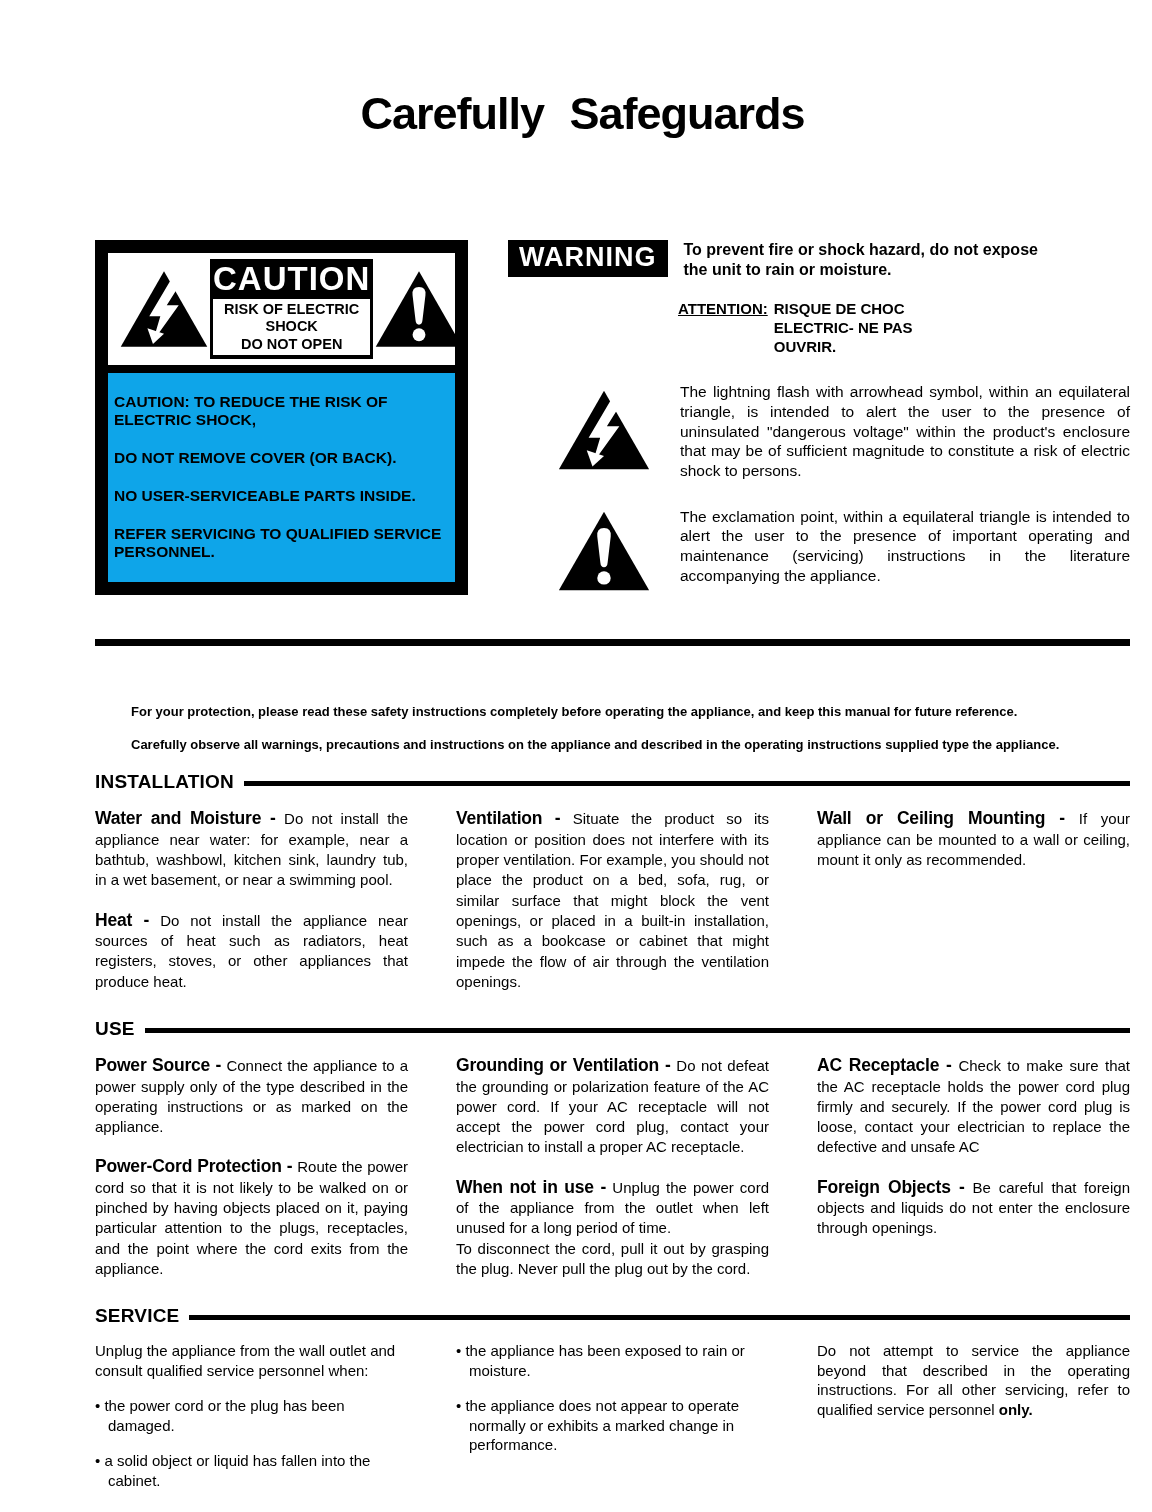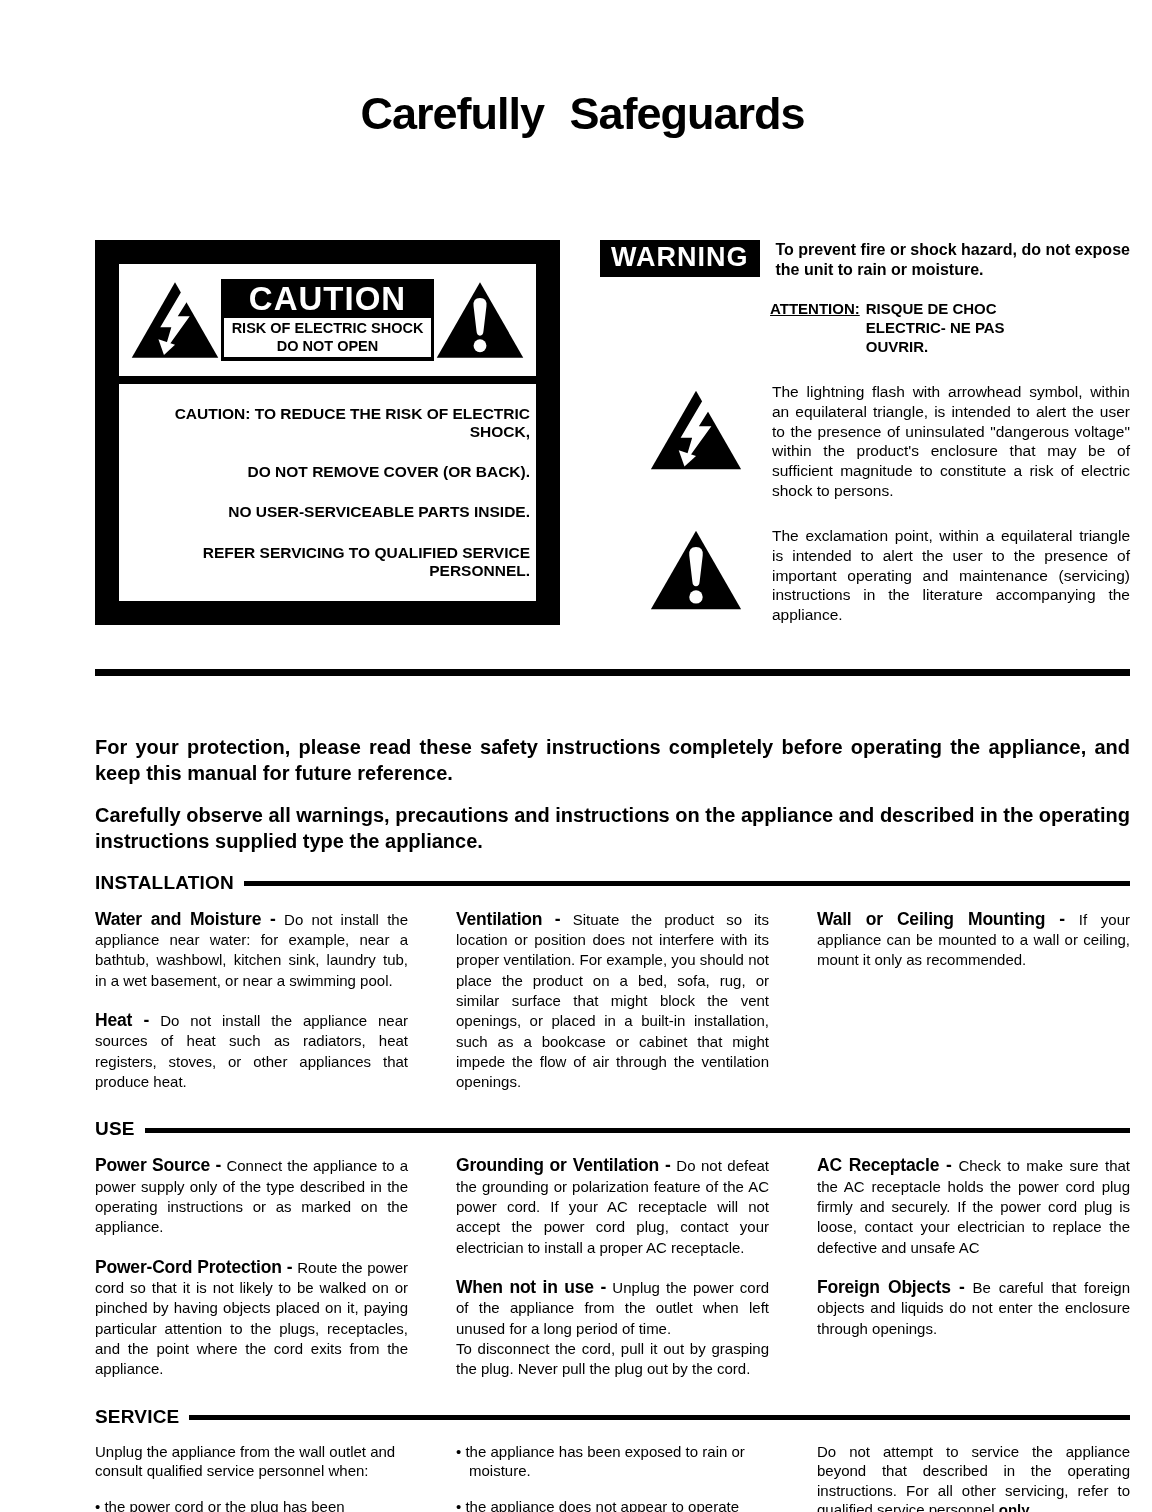--- a/index.html
+++ b/index.html
@@ -15,40 +15,40 @@
   .doc-title {
     text-align:center; font-size:45px; font-weight:bold;
     letter-spacing:-1px; word-spacing:14px;
     margin-top:88px; margin-right:60px;
   }
 
   
   .top-warnings { display:flex; margin-top:100px; }
 
   .caution-panel {
-    width:465px; min-height:322px; background:#000;
-    padding:24px; display:flex; flex-direction:column; flex:0 0 auto;
+    width:373px; min-height:322px; background:#000;
+    padding:13px; display:flex; flex-direction:column; flex:0 0 auto;
   }
   .caution-top {
     background:#fff; height:112px; display:flex;
     align-items:center; justify-content:space-between; padding:0 10px;
   }
   .tri-icon { display:block; }
   .caution-label-block {
     width:218px; background:#000; text-align:center; padding:3px 3px 4px;
   }
   .caution-word { color:#fff; font-weight:bold; font-size:33px; letter-spacing:1px; line-height:1.05; }
   .risk-box {
     background:#fff; color:#000; margin-top:2px; padding:2px 0;
     font-weight:bold; font-size:14.5px; line-height:1.2;
   }
   .caution-bottom {
-    background:#ffffff; flex:1; margin-top:8px; padding:10px 6px;
+    background:#0ea5e9; flex:1; margin-top:8px; padding:10px 6px;
     display:flex; flex-direction:column; justify-content:space-around;
-    text-align:right; font-weight:bold; font-size:15.5px;
+    text-align:left; font-weight:bold; font-size:15.5px;
   }
 
   .warning-col { flex:1; margin-left:40px; }
   .warning-row { display:flex; align-items:flex-start; }
   .warning-label {
     background:#000; color:#fff; font-weight:bold; font-size:27px;
     letter-spacing:1px; padding:3px 11px 4px; line-height:1.1; flex:0 0 auto;
   }
   .warning-text {
     margin-left:16px; font-weight:bold; font-size:16px; line-height:1.25; max-width:372px;
@@ -62,21 +62,21 @@
 
   .symbol-row { display:flex; align-items:flex-start; margin-top:26px; }
   .symbol-row .sym-icon { margin-left:48px; flex:0 0 auto; }
   .sym-text {
     margin-left:28px; flex:1; font-size:15.5px; line-height:1.27; text-align:justify;
   }
 
   .thick-rule { height:7px; background:#000; margin-top:44px; }
 
   
-  .intro-p { font-weight:bold; font-size:20px; line-height:1.3; text-align:justify; }
+  .intro-p { font-weight:bold; font-size:13px; line-height:1.3; text-align:justify;margin-left:36px; }
   .intro-p.first { margin-top:58px; }
   .intro-p + .intro-p { margin-top:16px; }
 
   
   .section { margin-top:26px; }
   .section.first { margin-top:18px; }
   .section-header { display:flex; align-items:center; }
   .section-title { font-weight:bold; font-size:19px; letter-spacing:0.2px; flex:0 0 auto; }
   .section-rule { flex:1; height:5px; background:#000; margin-left:10px; margin-top:2px; }
   .section-cols {

